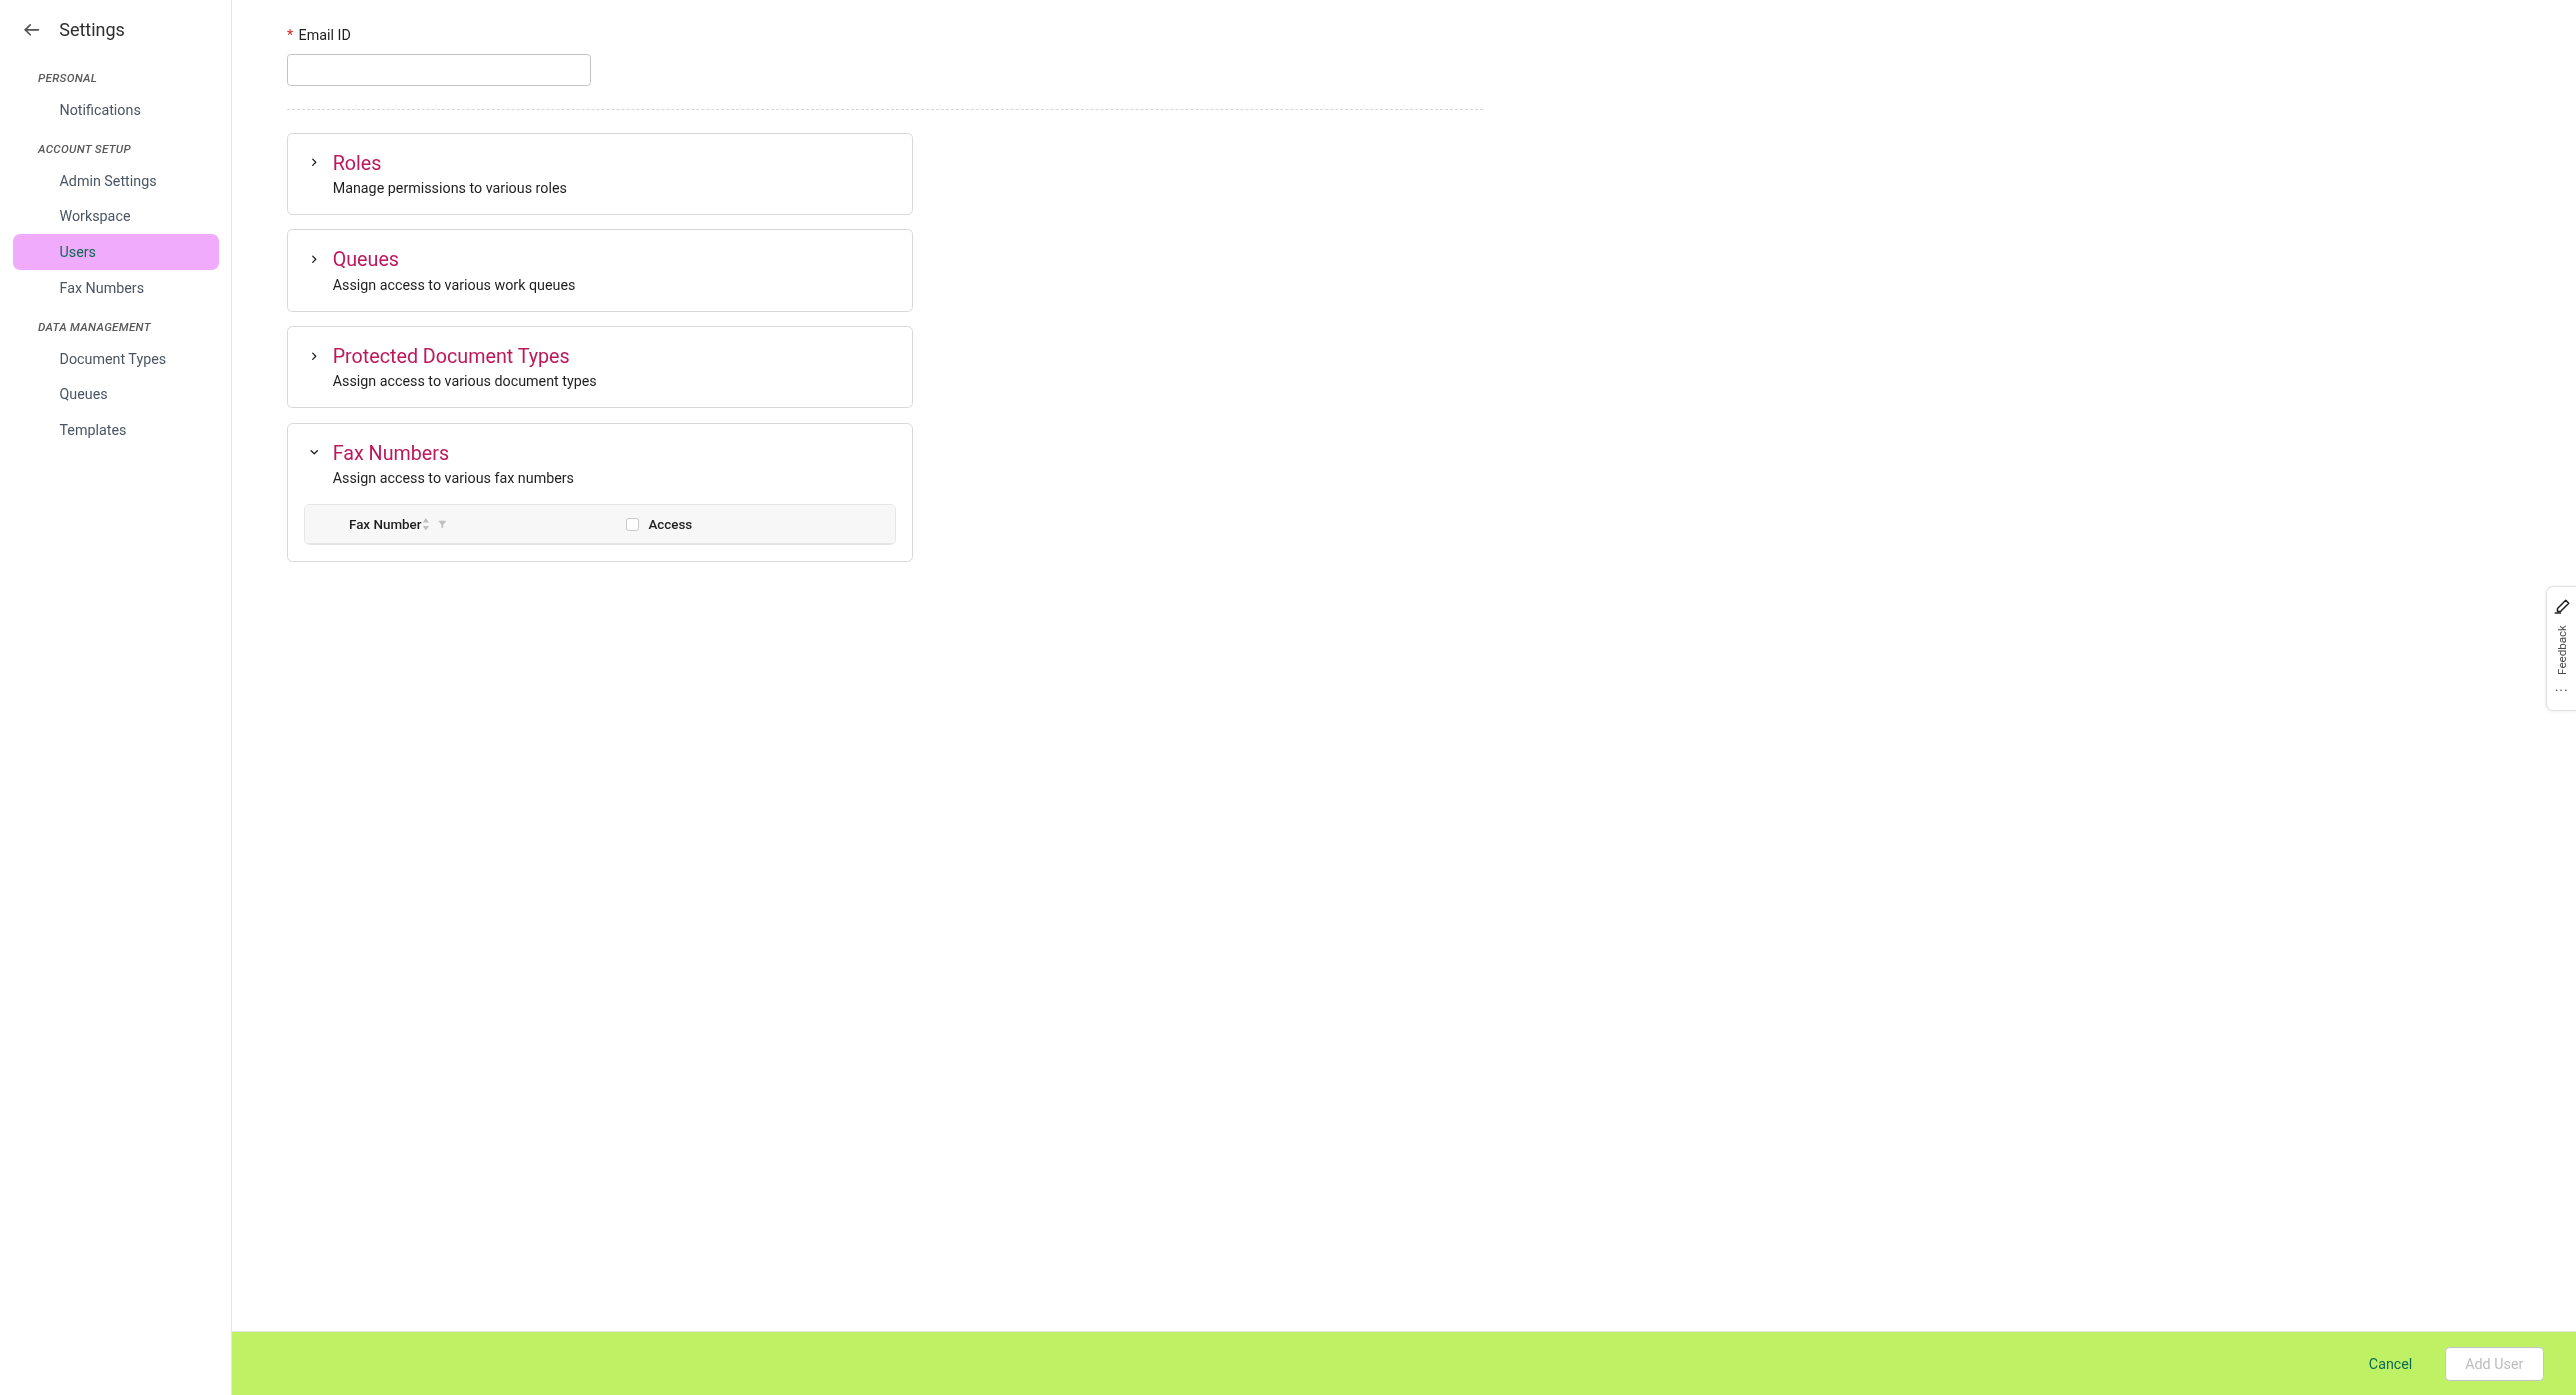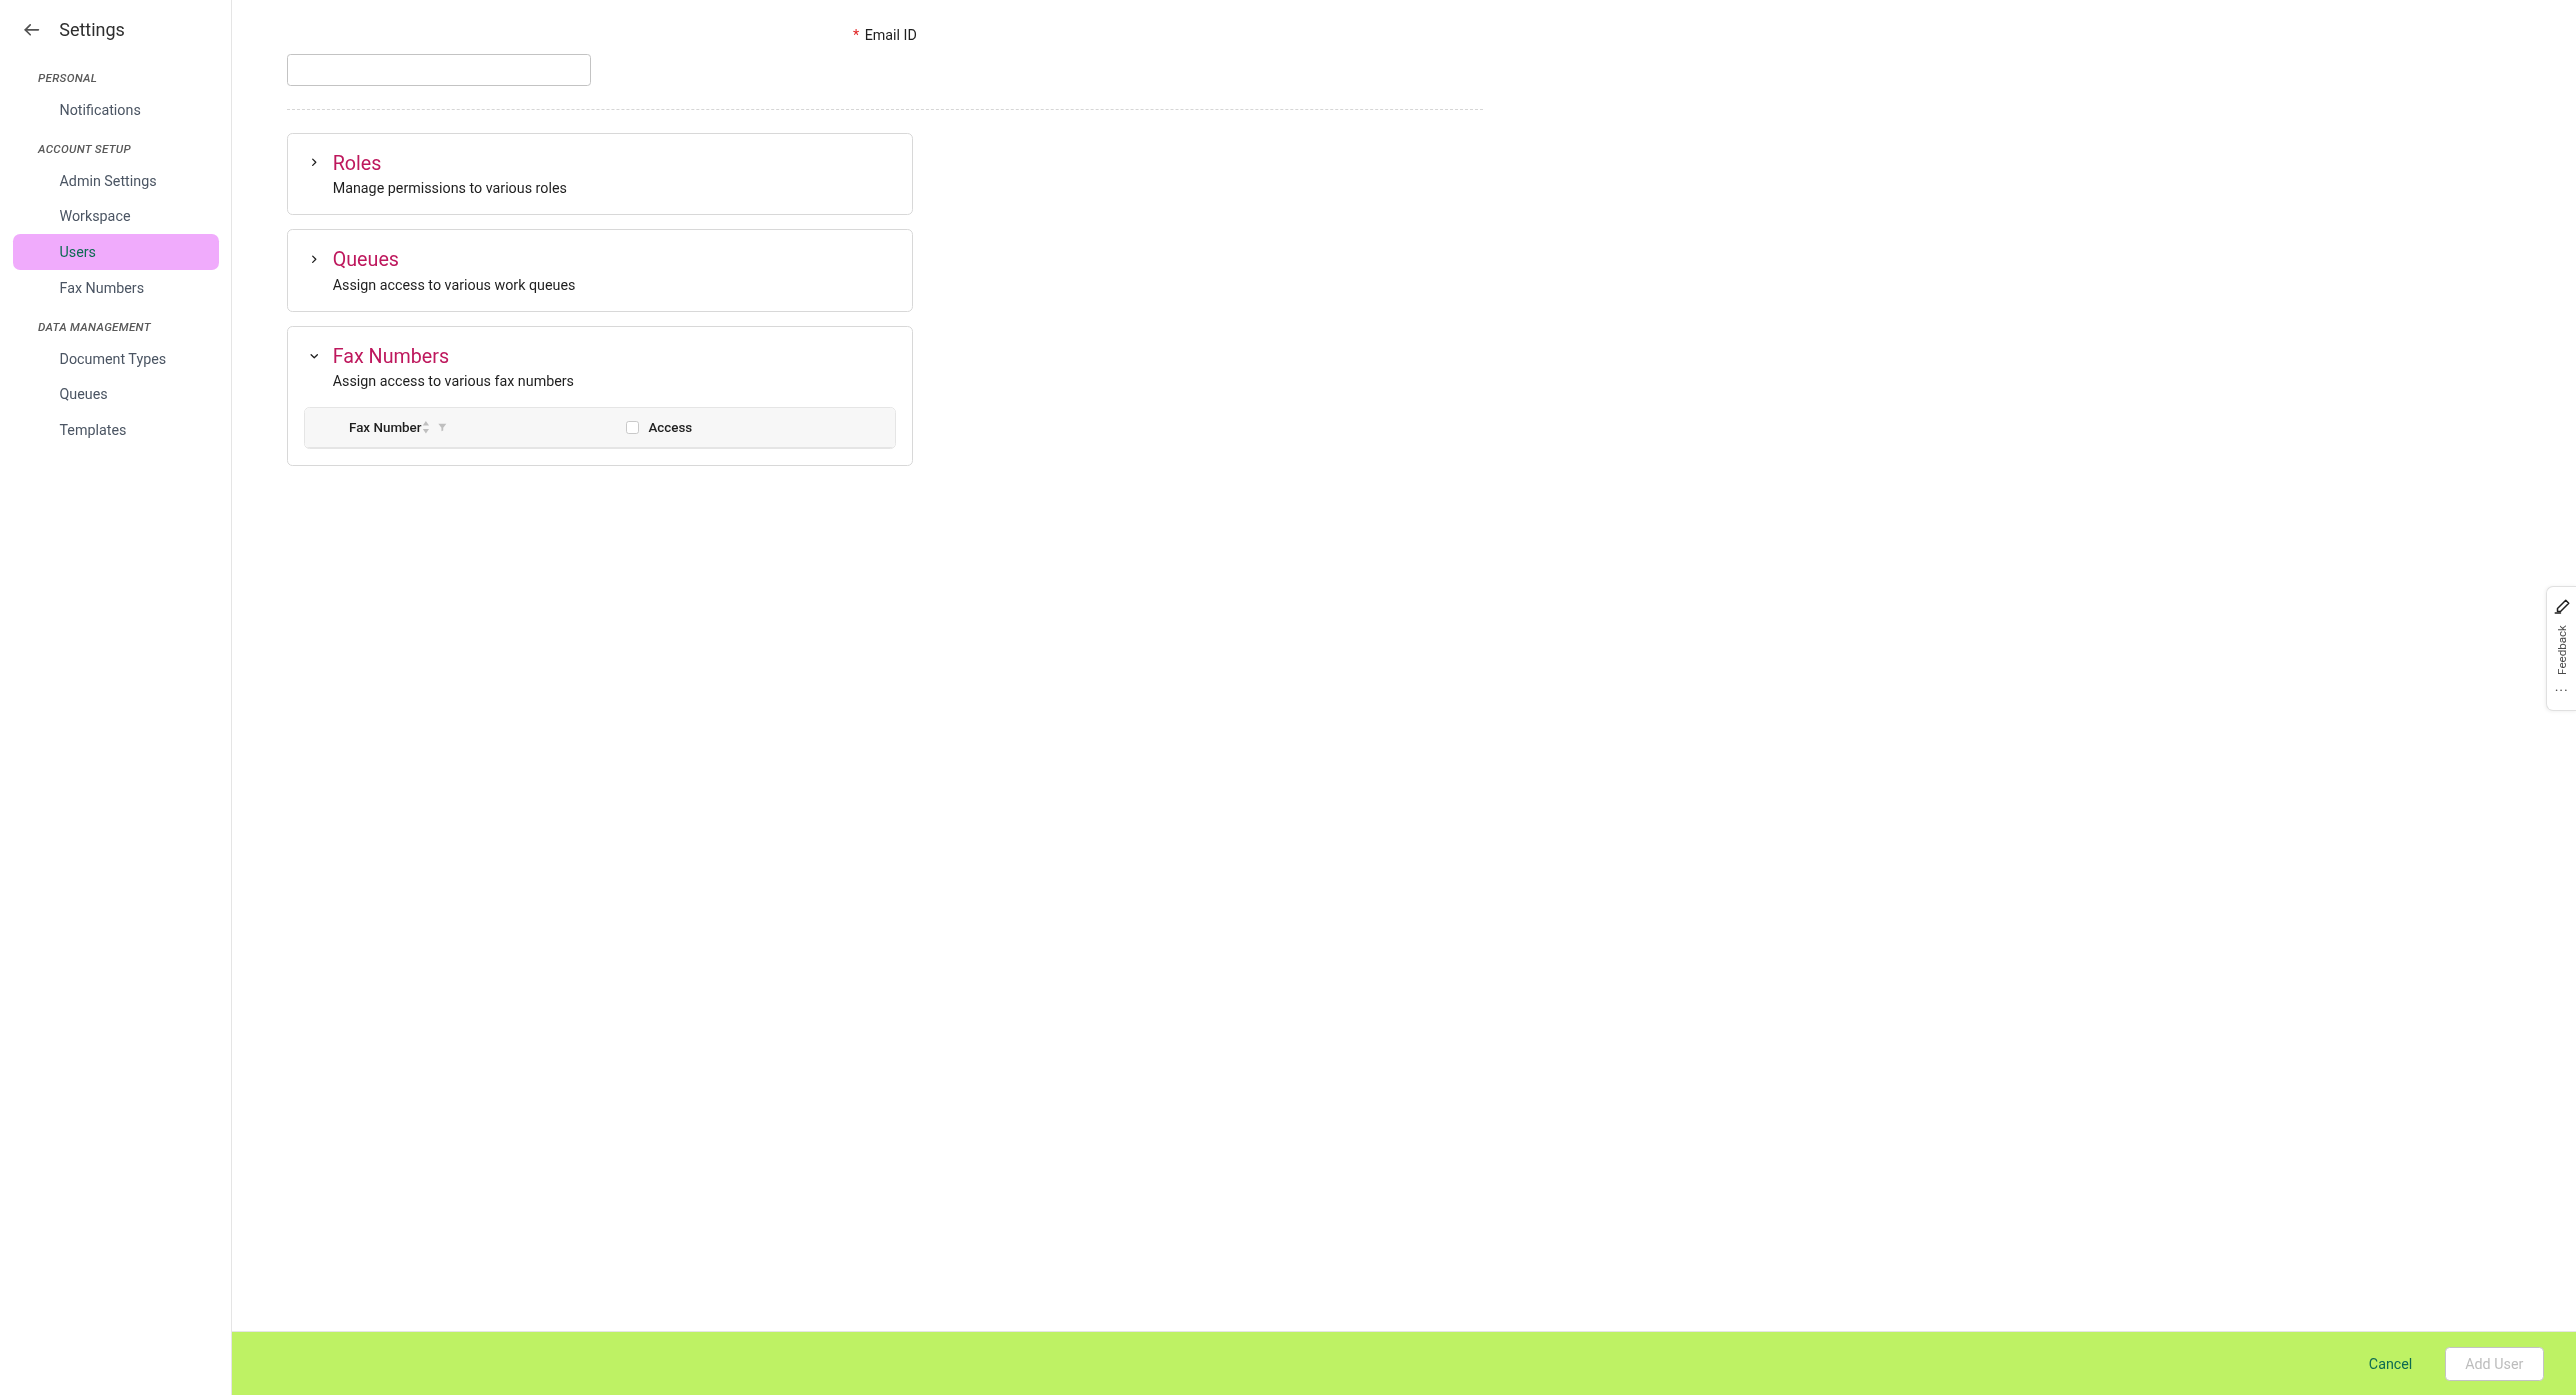--- a/index.html
+++ b/index.html
@@ -7,21 +7,21 @@
     .sidebar { width: 232px; border-right: 0.9px solid #e5e5e5; padding: 14px 0; flex-shrink: 0; background: #fff; }
     .sidebar-header { display: flex; align-items: center; padding: 5.4px 21.5px 16px 21.5px; }
     .back-arrow { width: 19.7px; height: 19.7px; margin-right: 18px; cursor: pointer; color: #525252; }
     .sidebar-title { font-size: 18px; color: #2e2e2e; font-weight: 400; }
     .section-label { font-size: 11.6px; font-weight: 500; color: #595959; letter-spacing: 0.3px; padding: 14.3px 21.5px 7.2px 38px; font-style: italic; }
     .sidebar-item { font-size: 14.3px; color: #4b5563; padding: 9.8px 21.5px 9.8px 47px; cursor: pointer; margin: 0 12.5px; border-radius: 7.2px; }
     .sidebar-item.active { background: #f0abfc; color: #0d6b52; }
     .main { flex: 1; overflow-y: auto; position: relative; display: flex; flex-direction: column; }
     .content { padding: 27px 55px 9px 55px; flex: 1; max-width: 1306px; }
     .form-row { margin-bottom: 23px; }
-    .form-row label { font-size: 14.3px; color: #1f1f1f; display: block; margin-bottom: 10.7px; text-align: center; }
+    .form-row label { font-size: 14.3px; color: #1f1f1f; display: block; margin-bottom: 10.7px; }
     .form-row .req { color: #e02424; margin-right: 5.4px; }
     .text-input { width: 304px; height: 32px; border: 0.9px solid #c3c3c3; border-radius: 3.6px; padding: 5.4px 9px; font-size: 13.4px; }
     .divider { border-top: 0.9px dashed #d6d6d6; margin: 19.7px 0 23px; }
     .panel { border: 0.9px solid #d8d8d8; border-radius: 5.4px; margin-bottom: 14.3px; width: 626px; }
     .panel-header { display: flex; align-items: flex-start; padding: 18px 21.5px 18px 19.7px; cursor: pointer; }
     .chevron { width: 12.5px; height: 12.5px; margin-top: 4.5px; margin-right: 12.5px; flex-shrink: 0; color: #1f1f1f; }
     .panel-title { font-size: 19.7px; color: #be185d; font-weight: 400; }
     .panel-sub { font-size: 14.3px; color: #1f1f1f; margin-top: 5.4px; font-weight: 400; }
     .table { margin: 0 16px 16px; border: 0.9px solid #e5e5e5; border-radius: 5.4px; overflow: hidden; }
     .thead { display: flex; background: #f7f7f7; border-bottom: 0.9px solid #e5e5e5; padding: 11.6px 16px; align-items: center; }
@@ -95,20 +95,31 @@
         <svg class="chevron" viewBox="0 0 24 24" fill="none" stroke="currentColor" stroke-width="2.5" stroke-linecap="round" stroke-linejoin="round">
             <polyline points="9 18 15 12 9 6"></polyline>
           </svg>
         <div>
           <div class="panel-title">Queues</div>
           <div class="panel-sub">Assign access to various work queues</div>
         </div>
       </div>
     </div>
 
+    <div class="panel">
+      <div class="panel-header">
+        <svg class="chevron" viewBox="0 0 24 24" fill="none" stroke="currentColor" stroke-width="2.5" stroke-linecap="round" stroke-linejoin="round">
+            <polyline points="9 18 15 12 9 6"></polyline>
+          </svg>
+        <div>
+          <div class="panel-title">Protected Document Types</div>
+          <div class="panel-sub">Assign access to various document types</div>
+        </div>
+      </div>
+    </div>
 
     <div class="panel">
       <div class="panel-header">
         <svg class="chevron" viewBox="0 0 24 24" fill="none" stroke="currentColor" stroke-width="2.5" stroke-linecap="round" stroke-linejoin="round">
             <polyline points="6 9 12 15 18 9"></polyline>
           </svg>
         <div>
           <div class="panel-title">Fax Numbers</div>
           <div class="panel-sub">Assign access to various fax numbers</div>
         </div>

